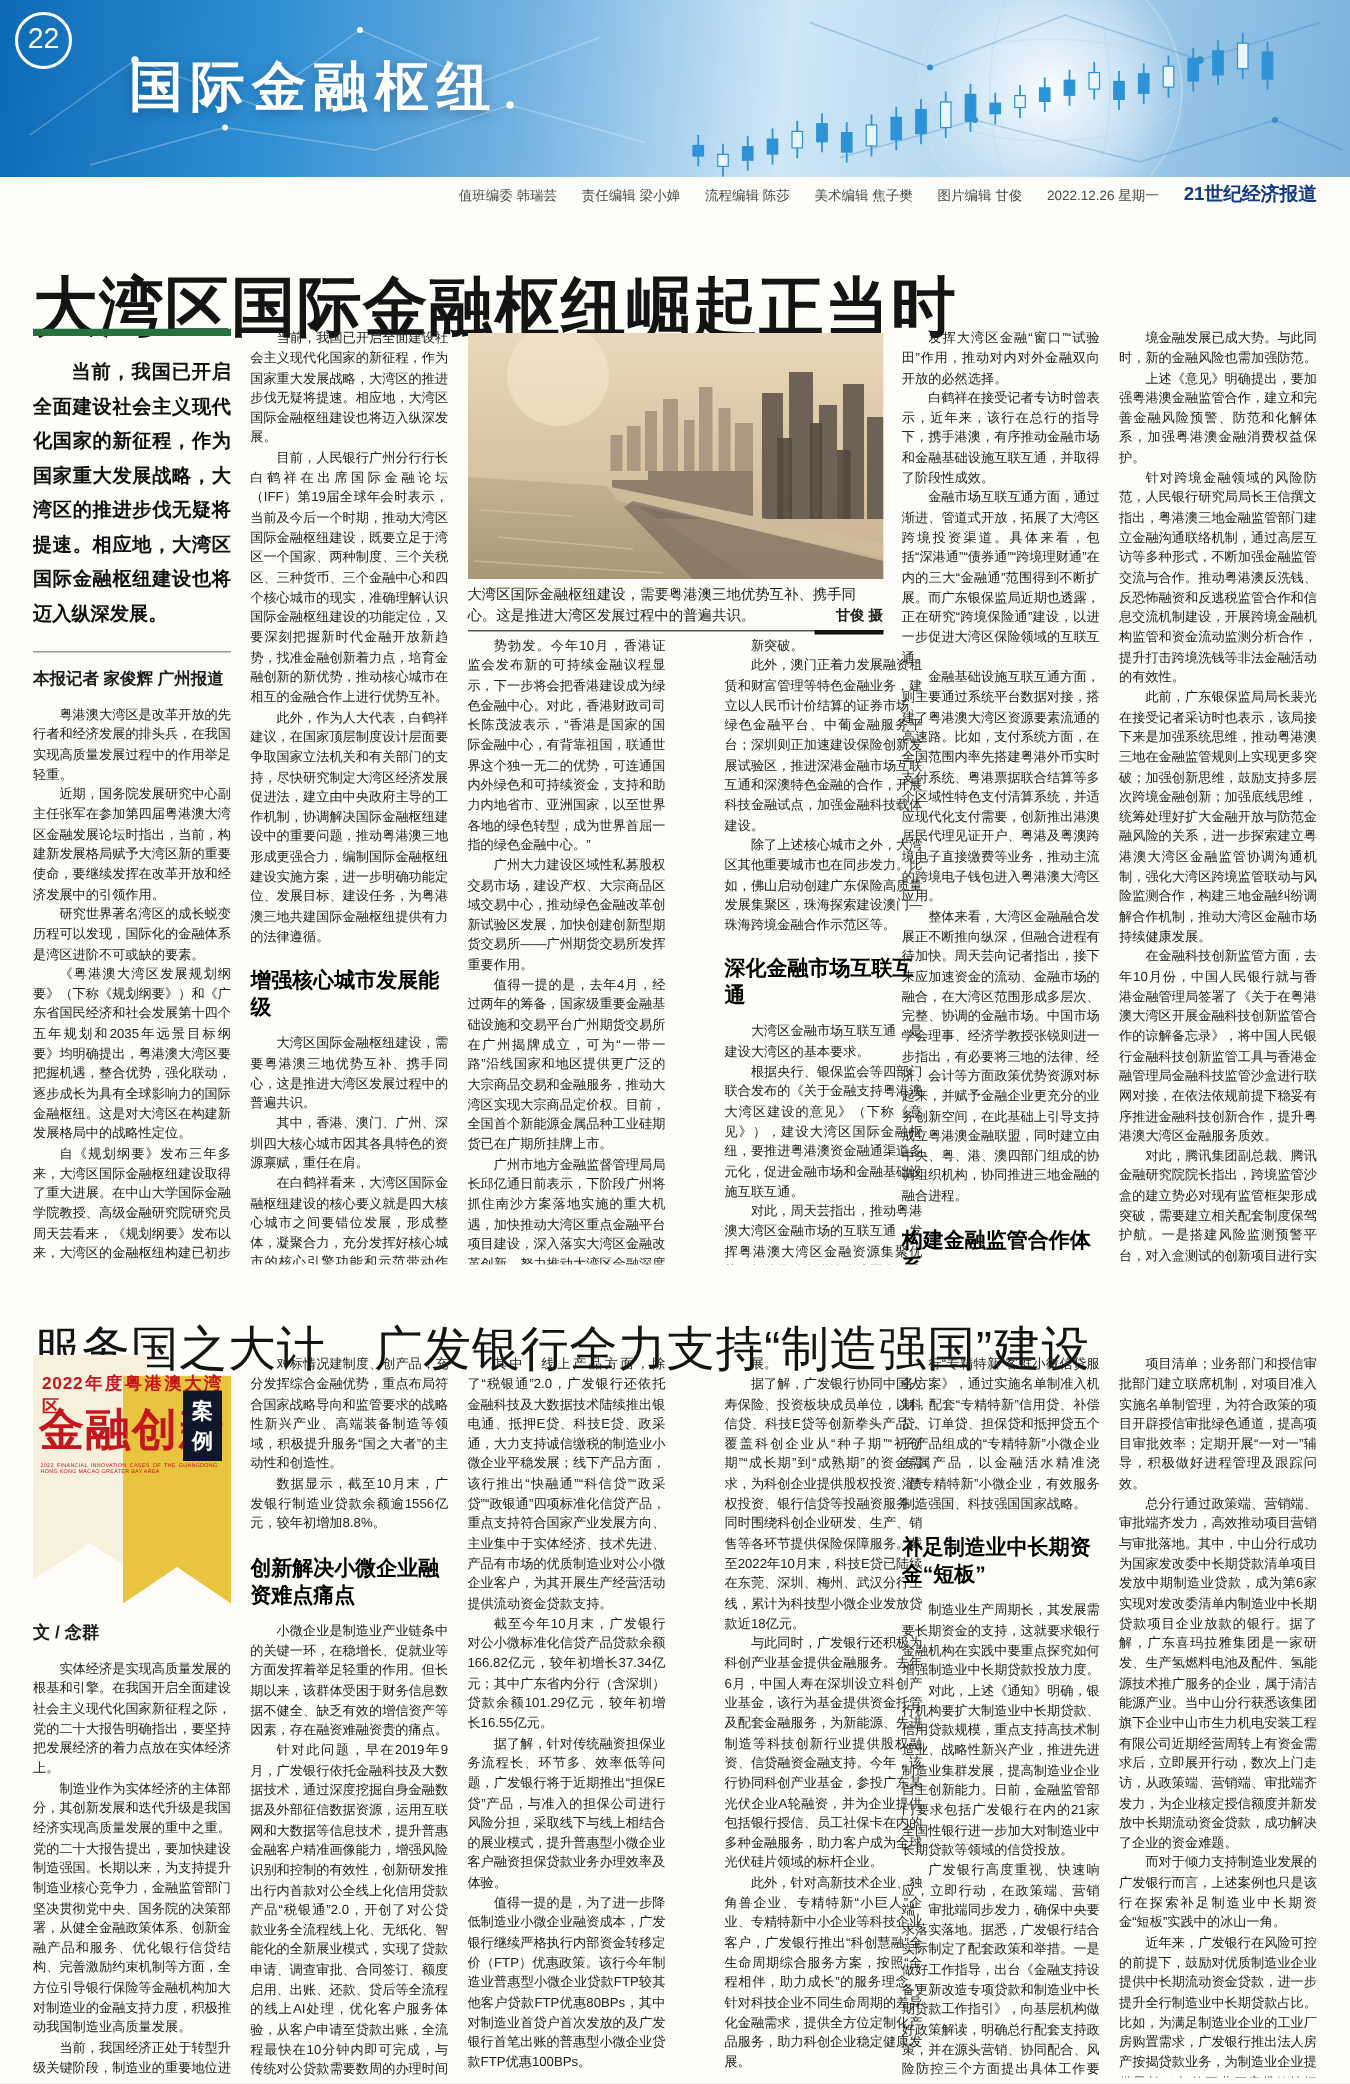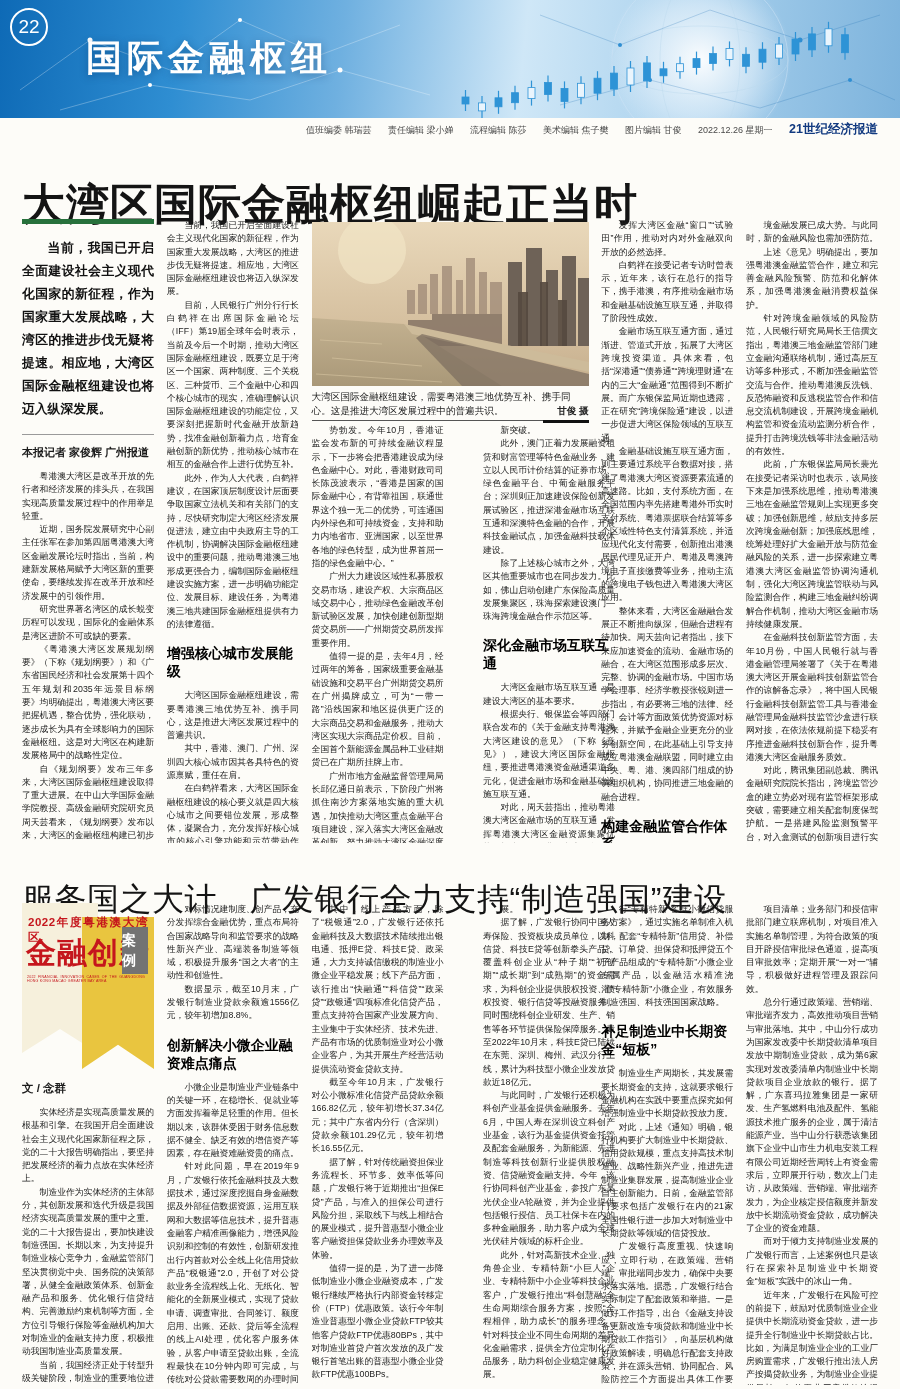--- a/index.html
+++ b/index.html
@@ -41,22 +41,22 @@
   .caption .credit{position:absolute;right:0;bottom:3px;background:#fdfcf8;padding-left:6px;font-weight:600;}
   .caption::after{content:"";position:absolute;right:0;bottom:-2.5px;width:46px;height:3px;background:#111;}
   
   #badge{position:relative;width:132px;height:172px;margin-bottom:6px;}
   .rb-left{position:absolute;left:0;top:0;width:76px;height:150px;background:#f6f0dc;
            clip-path:polygon(0 0,100% 0,100% 100%,50% 84%,0 100%);}
   .rb-right{position:absolute;right:0;top:14px;width:72px;height:152px;background:#e9c53f;
             clip-path:polygon(0 0,100% 0,100% 100%,50% 84%,0 100%);}
   .badge-line1{position:absolute;left:6px;top:12px;width:120px;font-size:11.5px;font-weight:800;color:#c5161d;letter-spacing:0.5px;}
   .badge-main{position:absolute;left:4px;top:30px;font-size:30px;font-weight:900;color:#c5161d;letter-spacing:1px;}
-  .badge-tag{position:absolute;left:100px;top:24px;width:26px;height:44px;background:#737373;color:#fff;
-             font-size:14px;font-weight:800;line-height:20px;padding-top:3px;}
+  .badge-tag{position:absolute;left:100px;top:24px;width:26px;height:44px;background:#0f172a;color:#fff;
+             font-size:14px;font-weight:800;line-height:20px;text-align:center;padding-top:3px;}
   .badge-en{position:absolute;left:5px;top:72px;width:118px;font-size:3.6px;color:#c5161d;letter-spacing:0.2px;}
   .byline2{font-size:11.5px;font-weight:800;margin:6px 0 10px 0;text-align:left;}
 </style>
 </head>
 <body>
 
 <div id="page">
 
   <div id="banner">
     <svg width="900" height="118" viewBox="0 0 900 118">

